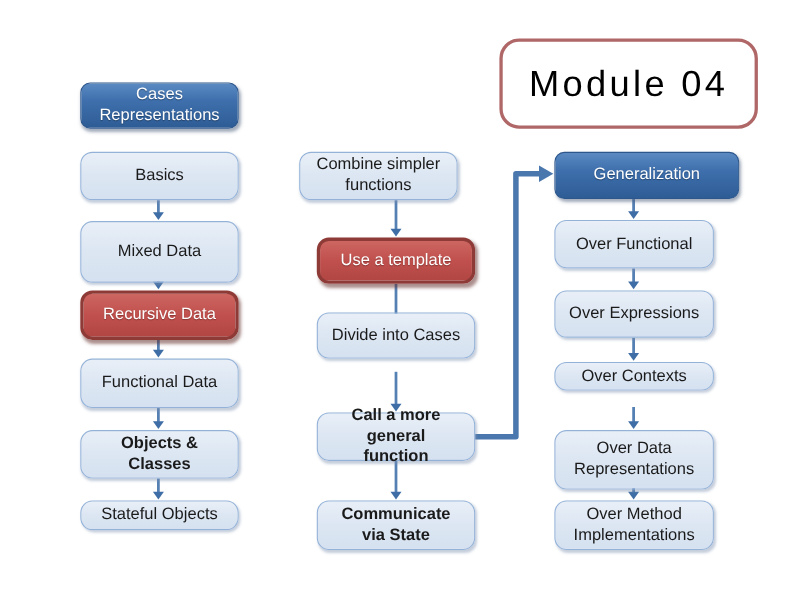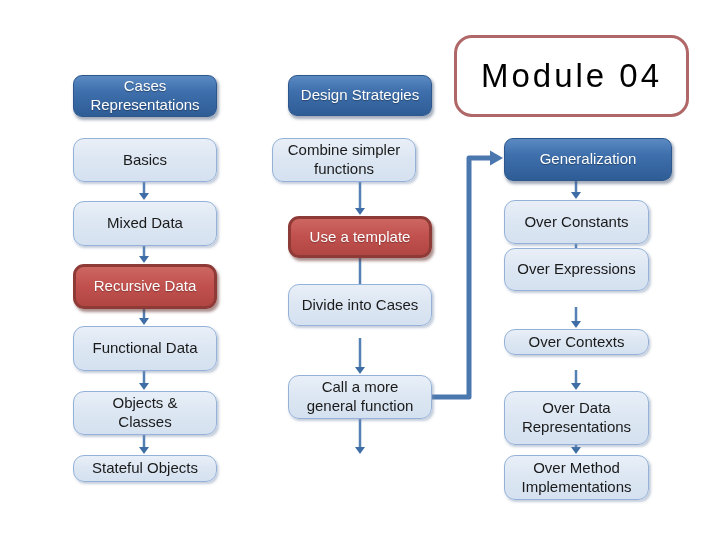--- a/index.html
+++ b/index.html
@@ -23,21 +23,21 @@
     border:1px solid #2c568c;color:#ffffff;border-radius:9px;
     text-shadow:0 1px 1px rgba(0,0,0,0.35);
     box-shadow:1.5px 2.5px 3px rgba(70,90,120,0.5);
   }
   .highlight{
     background:linear-gradient(180deg,#cd6661 0%,#c0504d 50%,#b14643 100%);
     border:3px solid #8e3b38;color:#ffffff;
     text-shadow:0 1px 1px rgba(0,0,0,0.3);
     box-shadow:2px 3px 3px rgba(100,50,46,0.55);
   }
-  .narrow{padding-left:15px;padding-right:15px;}
+  .narrow{padding-left:15px;padding-right:15px;font-weight:bold;}
   .titlebox{
     background:#ffffff;border:3.5px solid #b06767;border-radius:18px;
     font-size:33px;letter-spacing:3px;color:#000;padding:0;
   }
 </style>
 </head>
 <body>
 
 <div class="slide">
 
@@ -105,32 +105,32 @@
     <g>
       <line x1="576" y1="434" x2="576" y2="448" stroke="#5580b4" stroke-width="2.5"></line>
       <polygon points="571,447 581,447 576,454" fill="#3f6ea6"></polygon>
     </g>
   </svg>
 
   <div class="node titlebox" style="left:454px;top:35px;width:235px;height:82px;">Module 04</div>
 
   <div class="node headerbox" style="left:73px;top:75px;width:144px;height:42px;">Cases Representations</div>
   <div class="node plain" style="left:73px;top:138px;width:144px;height:44px;">Basics</div>
-  <div class="node plain" style="left:73px;top:201px;width:144px;height:45px;">Mixed Data</div>
+  <div class="node plain" style="left:73px;top:201px;width:144px;height:56px;">Mixed Data</div>
   <div class="node highlight" style="left:73px;top:264px;width:144px;height:45px;">Recursive Data</div>
   <div class="node plain" style="left:73px;top:326px;width:144px;height:45px;">Functional Data</div>
   <div class="node plain narrow" style="left:73px;top:391px;width:144px;height:44px;">Objects &amp; Classes</div>
   <div class="node plain" style="left:73px;top:455px;width:144px;height:27px;">Stateful Objects</div>
 
-  <div class="node headerbox" style="left:288px;top:75px;width:144px;height:41px;">Design Strategies</div>
   <div class="node plain" style="left:272px;top:138px;width:144px;height:44px;">Combine simpler functions</div>
   <div class="node highlight" style="left:288px;top:216px;width:144px;height:42px;">Use a template</div>
   <div class="node plain" style="left:288px;top:284px;width:144px;height:42px;">Divide into Cases</div>
   <div class="node plain narrow" style="left:288px;top:375px;width:144px;height:44px;">Call a more general function</div>
+  <div class="node plain narrow" style="left:288px;top:455px;width:144px;height:45px;">Communicate via State</div>
 
   <div class="node headerbox" style="left:504px;top:138px;width:168px;height:43px;">Generalization</div>
-  <div class="node plain" style="left:504px;top:200px;width:145px;height:44px;">Over Constants</div>
-  <div class="node plain" style="left:504px;top:248px;width:145px;height:43px;">Over Expressions</div>
+  <div class="node plain" style="left:504px;top:200px;width:145px;height:44px;">Over Functional</div>
+  <div class="node plain" style="left:504px;top:264px;width:145px;height:43px;">Over Expressions</div>
   <div class="node plain" style="left:504px;top:329px;width:145px;height:26px;">Over Contexts</div>
   <div class="node plain" style="left:504px;top:391px;width:145px;height:54px;">Over Data Representations</div>
   <div class="node plain" style="left:504px;top:455px;width:145px;height:45px;">Over Method Implementations</div>
 
 </div>
 
 </body></html>

